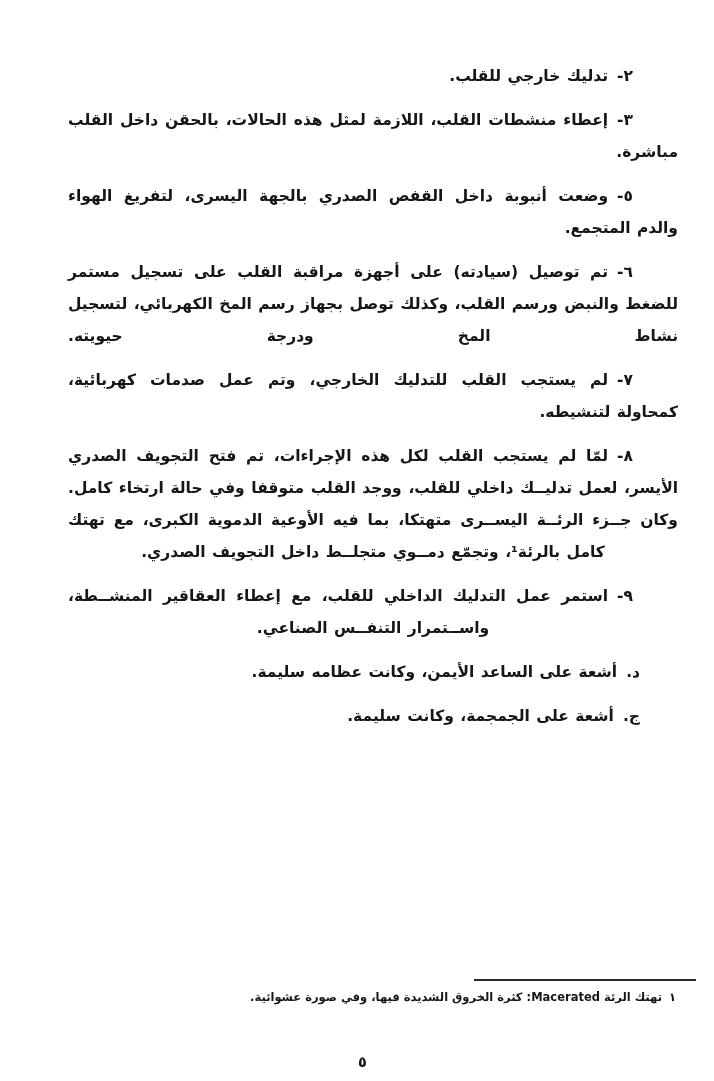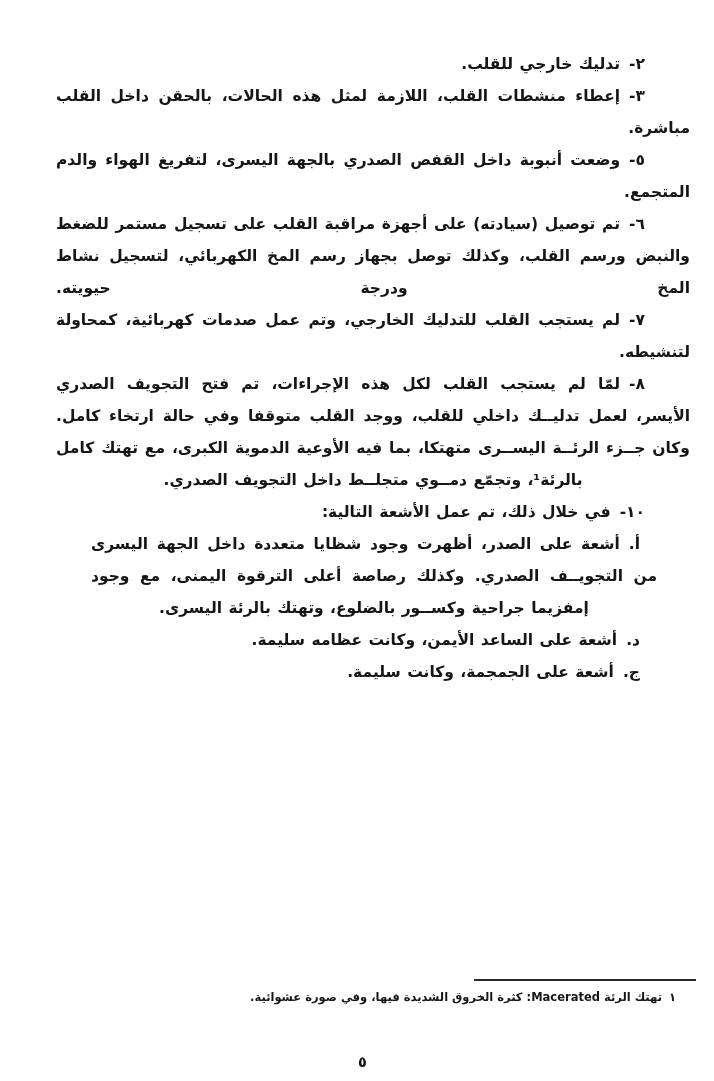--- a/index.html
+++ b/index.html
@@ -12,21 +12,21 @@
     color:#161616;
     overflow:hidden;
   }
   .content{
     position:absolute;
     top:48px;right:24px;
     width:634px;
     direction:rtl;
   }
   .item{
-    margin:0;
+    margin:12px;
     font-size:15.5px;
     line-height:32px;
     text-align:justify;
     text-indent:45px;
     word-spacing:1px;
   }
   .item.sub{
     margin-right:33px;
     width:566px;
     text-indent:17px;
@@ -63,22 +63,21 @@
 </head>
 <body>
 
 <div class="content">
     <p class="item item last-right"><span class="label">٢-</span><span>تدليك خارجي للقلب.</span></p>
     <p class="item item last-right"><span class="label">٣-</span><span>إعطاء منشطات القلب، اللازمة لمثل هذه الحالات، بالحقن داخل القلب مباشرة.</span></p>
     <p class="item item last-right"><span class="label">٥-</span><span>وضعت أنبوبة داخل القفص الصدري بالجهة اليسرى، لتفريغ الهواء والدم المتجمع.</span></p>
     <p class="item item last-justify"><span class="label">٦-</span><span>تم توصيل (سيادته) على أجهزة مراقبة القلب على تسجيل مستمر للضغط والنبض ورسم القلب، وكذلك توصل بجهاز رسم المخ الكهربائي، لتسجيل نشاط المخ ودرجة حيويته.</span></p>
     <p class="item item last-right"><span class="label">٧-</span><span>لم يستجب القلب للتدليك الخارجي، وتم عمل صدمات كهربائية، كمحاولة لتنشيطه.</span></p>
     <p class="item item last-center"><span class="label">٨-</span><span>لمّا لم يستجب القلب لكل هذه الإجراءات، تم فتح التجويف الصدري الأيسر، لعمل تدليــك داخلي للقلب، ووجد القلب متوقفا وفي حالة ارتخاء كامل. وكان جــزء الرئــة اليســرى متهتكا، بما فيه الأوعية الدموية الكبرى، مع تهتك كامل بالرئة¹، وتجمّع دمــوي متجلــط داخل التجويف الصدري.</span></p>
-    <p class="item item last-right"><span class="label">١٠-</span><span>في خلال ذلك، تم عمل الأشعة التالية:</span></p>
-    <p class="item sub last-center"><span class="label">أ.</span><span>أشعة على الصدر، أظهرت وجود شظايا متعددة داخل الجهة اليسرى من التجويــف الصدري. وكذلك رصاصة أعلى الترقوة اليمنى، مع وجود إمفزيما جراحية وكســور بالضلوع، وتهتك بالرئة اليسرى.</span></p>
+    <p class="item item last-center"><span class="label">٩-</span><span>استمر عمل التدليك الداخلي للقلب، مع إعطاء العقاقير المنشــطة، واســتمرار التنفــس الصناعي.</span></p>
     <p class="item sub last-right"><span class="label">د.</span><span>أشعة على الساعد الأيمن، وكانت عظامه سليمة.</span></p>
     <p class="item sub last-right"><span class="label">ج.</span><span>أشعة على الجمجمة، وكانت سليمة.</span></p>
   </div>
 
 <div class="footnote">
   <div class="fn-rule"></div>
   <div class="fn-line">
     <span class="fn-marker">١</span><span>تهتك الرئة Macerated: كثرة الخروق الشديدة فيها، وفي صورة عشوائية.</span>
   </div>
 </div>

